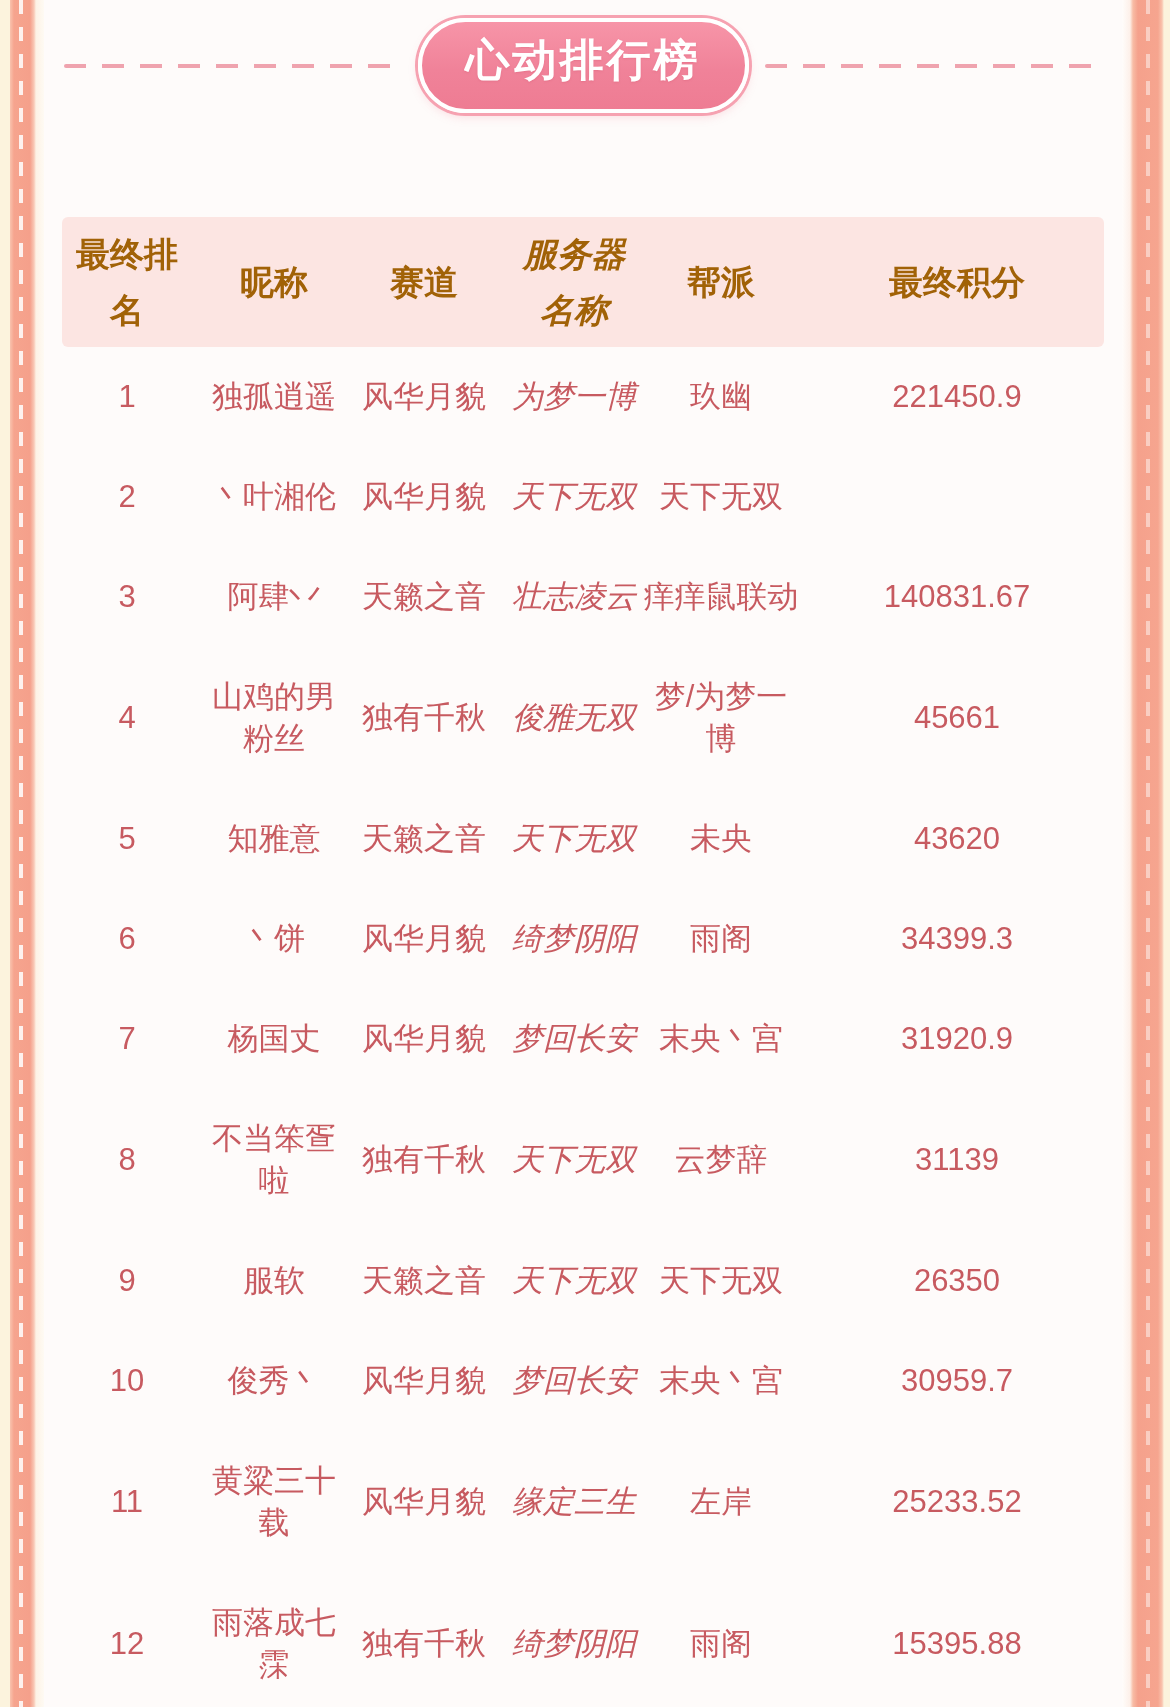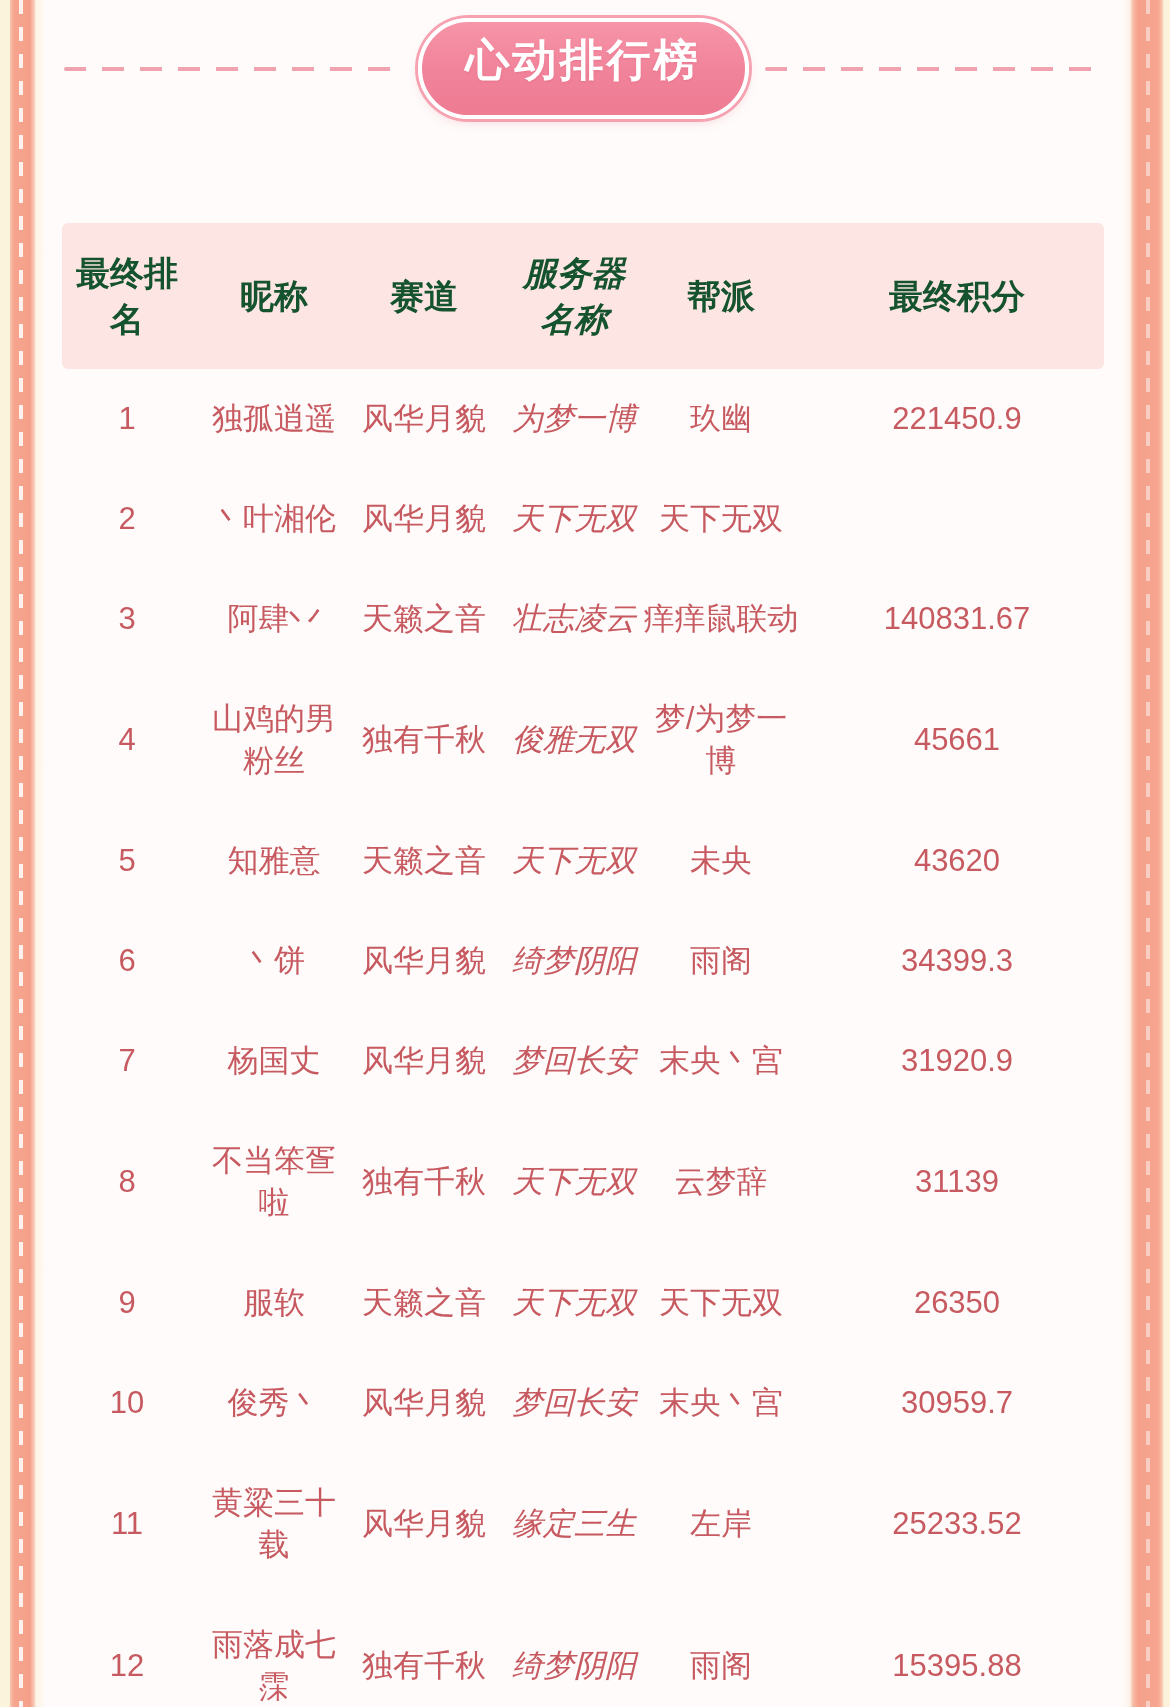--- a/index.html
+++ b/index.html
@@ -72,44 +72,44 @@
     height: 4px;
     background: repeating-linear-gradient(90deg,
       #efa3ae 0 22px, rgba(0,0,0,0) 22px 38px);
     border-radius: 2px;
   }
   .title-pill {
     background: linear-gradient(180deg, #f795a8 0%, #f08299 55%, #ee7c93 100%);
     border: 4px solid #ffffff;
     box-shadow: 0 0 0 3px #f6a2b1, 0 4px 10px rgba(240,130,150,.25);
     border-radius: 60px;
-    padding: 9px 44px 25px 44px;
+    padding: 9px 44px 19px 44px;
     color: #ffffff;
     font-size: 44px;
     font-weight: bold;
     letter-spacing: 3px;
     text-shadow: 0 1px 2px rgba(214,90,115,.35);
     white-space: nowrap;
   }
 
   
   .table {
     margin: 0 18px;
   }
   .thead {
     margin-top: 104px;
-    height: 146px;
+    height: 130px;
     background: #fce5e2;
     border-radius: 6px;
     display: flex;
     align-items: center;
-    color: #14532d;
+    color: #a16207;
     font-size: 34px;
     font-weight: bold;
-    line-height: 46px;
+    line-height: 56px;
   }
   .trow {
     display: flex;
     align-items: center;
     padding: 29px 0;
     color: #c75a60;
     font-size: 31px;
     line-height: 42px;
   }
   .cell {

